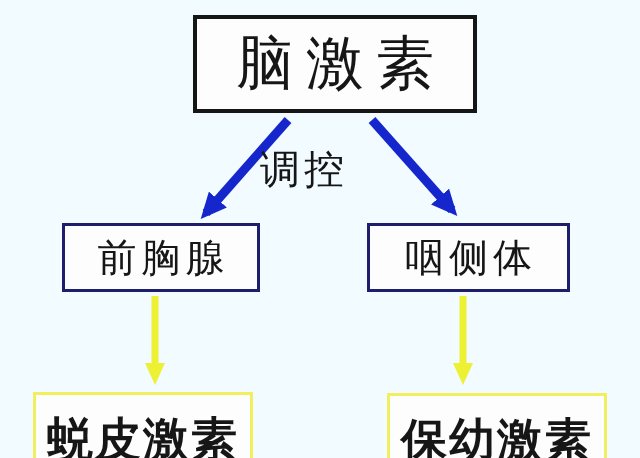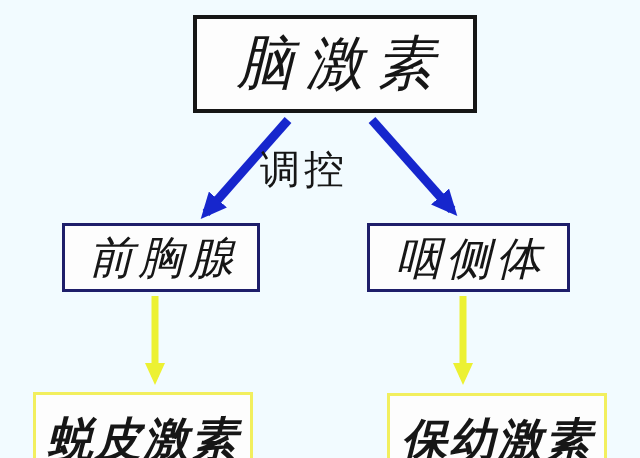--- a/index.html
+++ b/index.html
@@ -21,39 +21,38 @@
   .node {
     position: absolute;
     display: flex;
     align-items: center;
     justify-content: center;
     background: var(--box-fill, #fdfdfd);
     color: var(--text, #161616);
     box-sizing: border-box;
     z-index: 1;
     white-space: nowrap;
-    font-style: italic;
   }
   .node-top {
     left: 193px; top: 15px;
     width: 284px; height: 98px;
     border: 4px solid var(--top-border, #161616);
     font-size: 58px;
     letter-spacing: 12px;
     text-indent: 12px;
   }
   .node-mid {
     height: 69px;
     border: 3px solid var(--mid-border, #1e1e6a);
-    font-size: 45px;
+    font-size: 39px;
     letter-spacing: 5px;
     text-indent: 5px;
   }
   .node-mid-left  { left: 62px;  top: 223px; width: 198px; }
-  .node-mid-right { left: 367px; top: 223px; width: 203px; align-items: flex-end; }
+  .node-mid-right { left: 367px; top: 223px; width: 203px; }
   .node-bottom {
     height: 85px;
     border: 3px solid var(--bottom-border, #f2ef5e);
     font-size: 46px;
     font-weight: bold;
     letter-spacing: 2px;
     align-items: flex-start;
     padding-top: 14px;
   }
   .node-bottom-left  { left: 33px;  top: 392px; width: 220px; }

